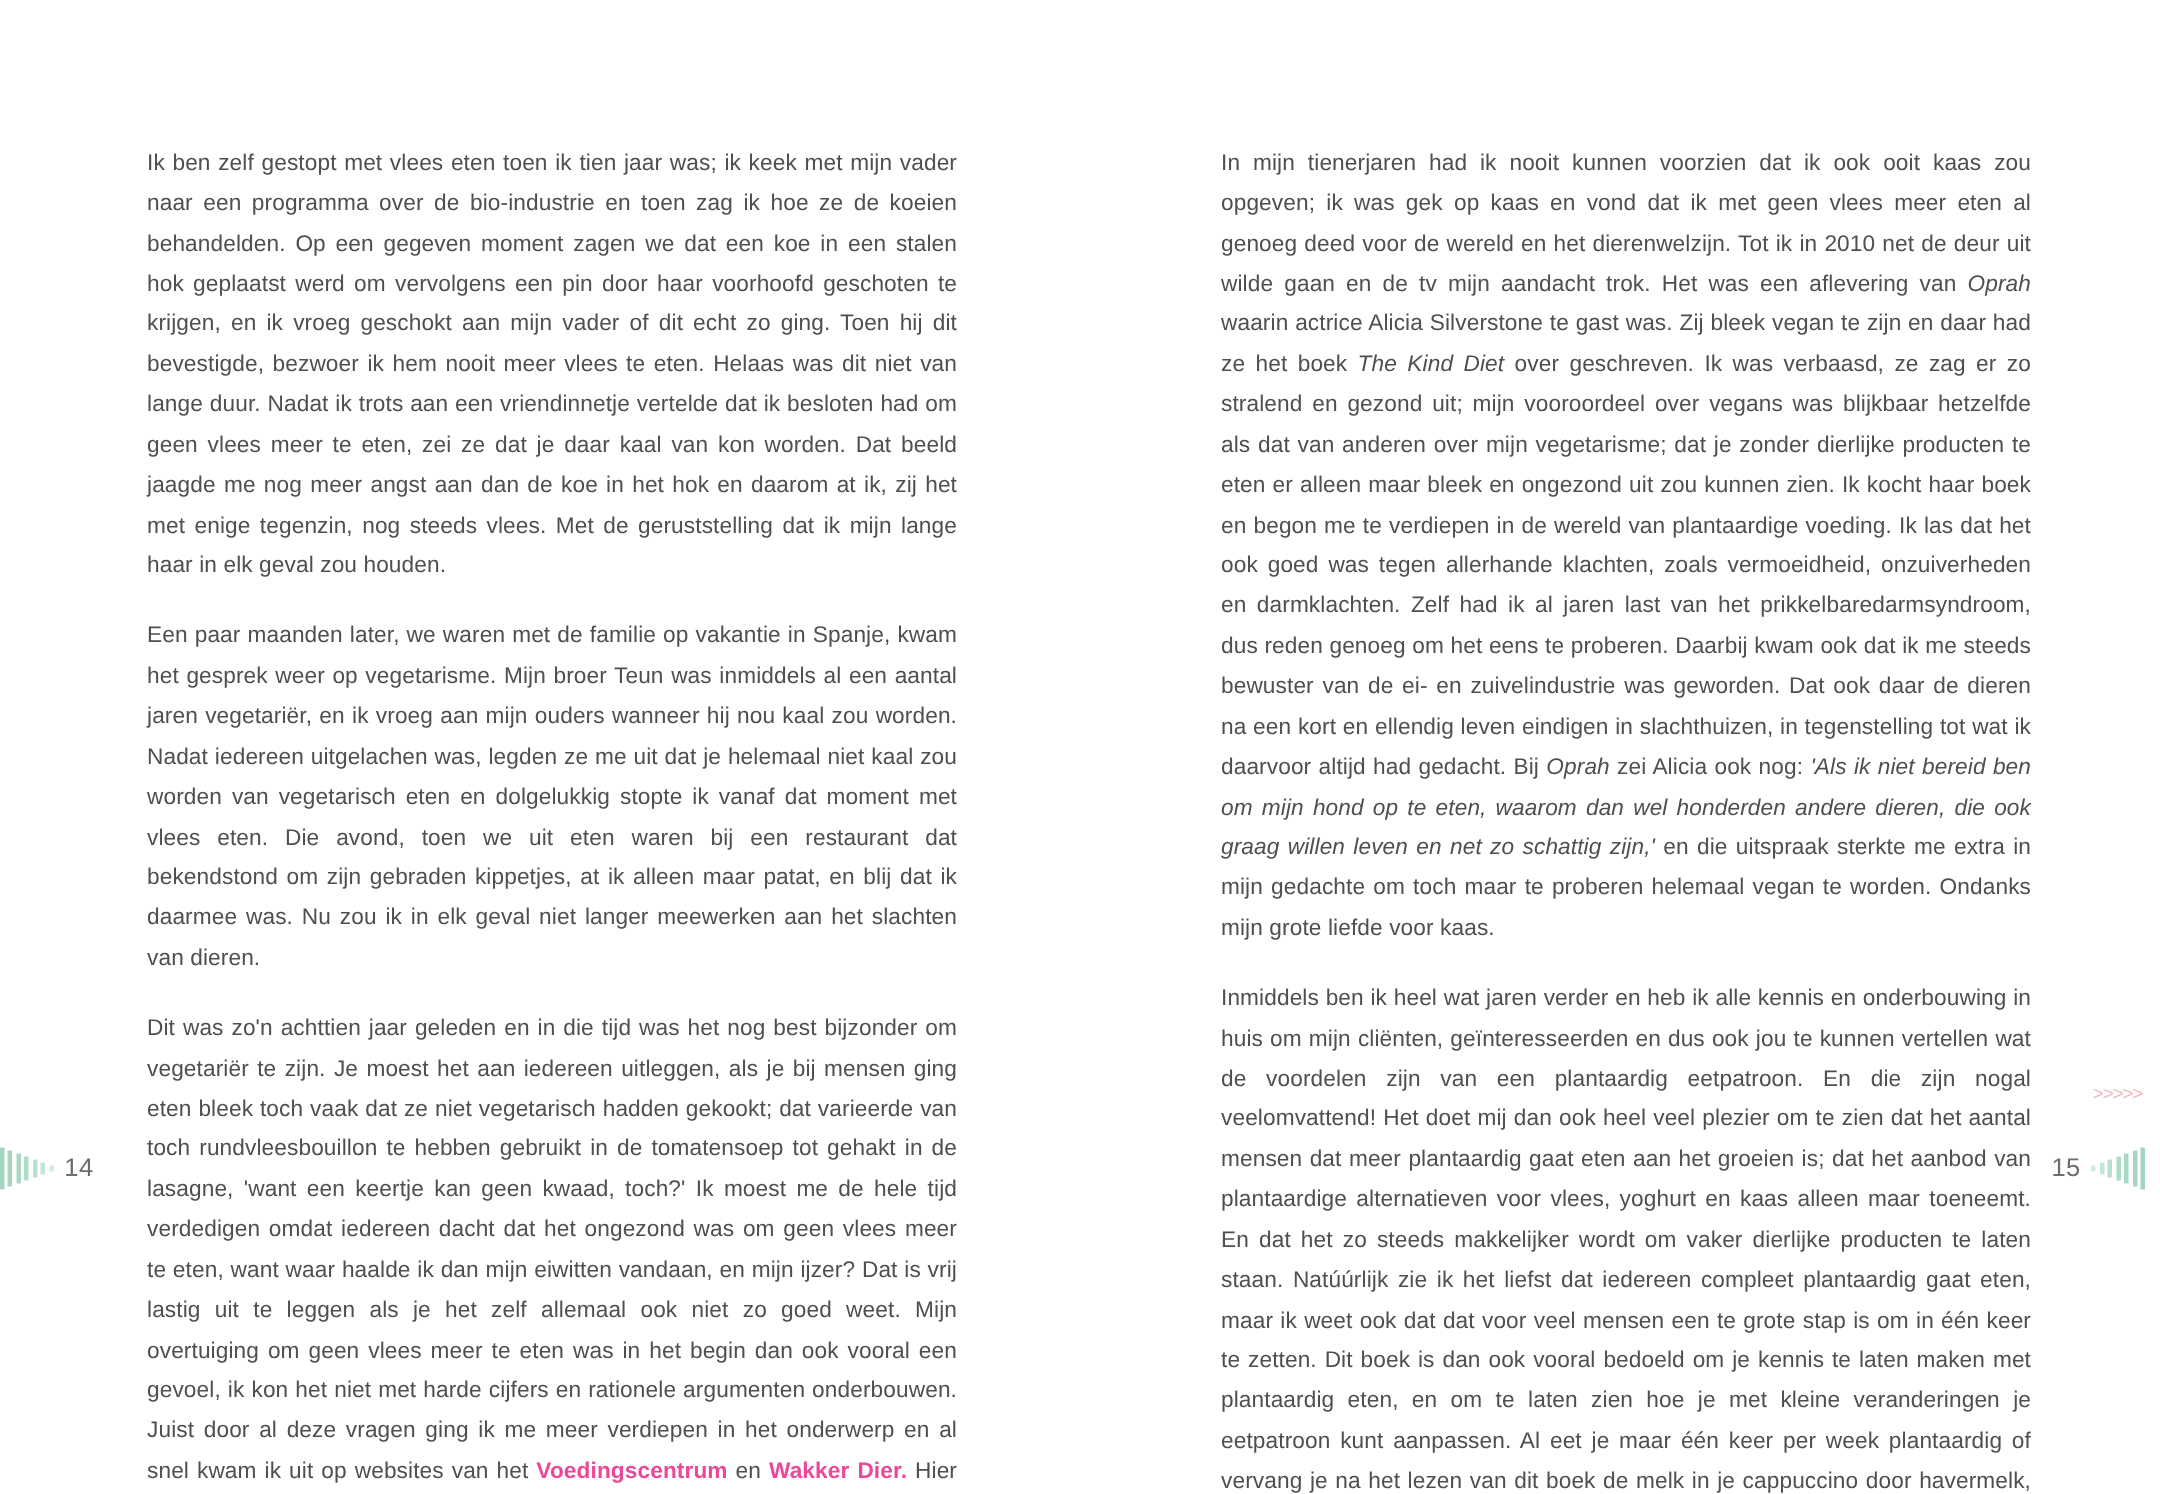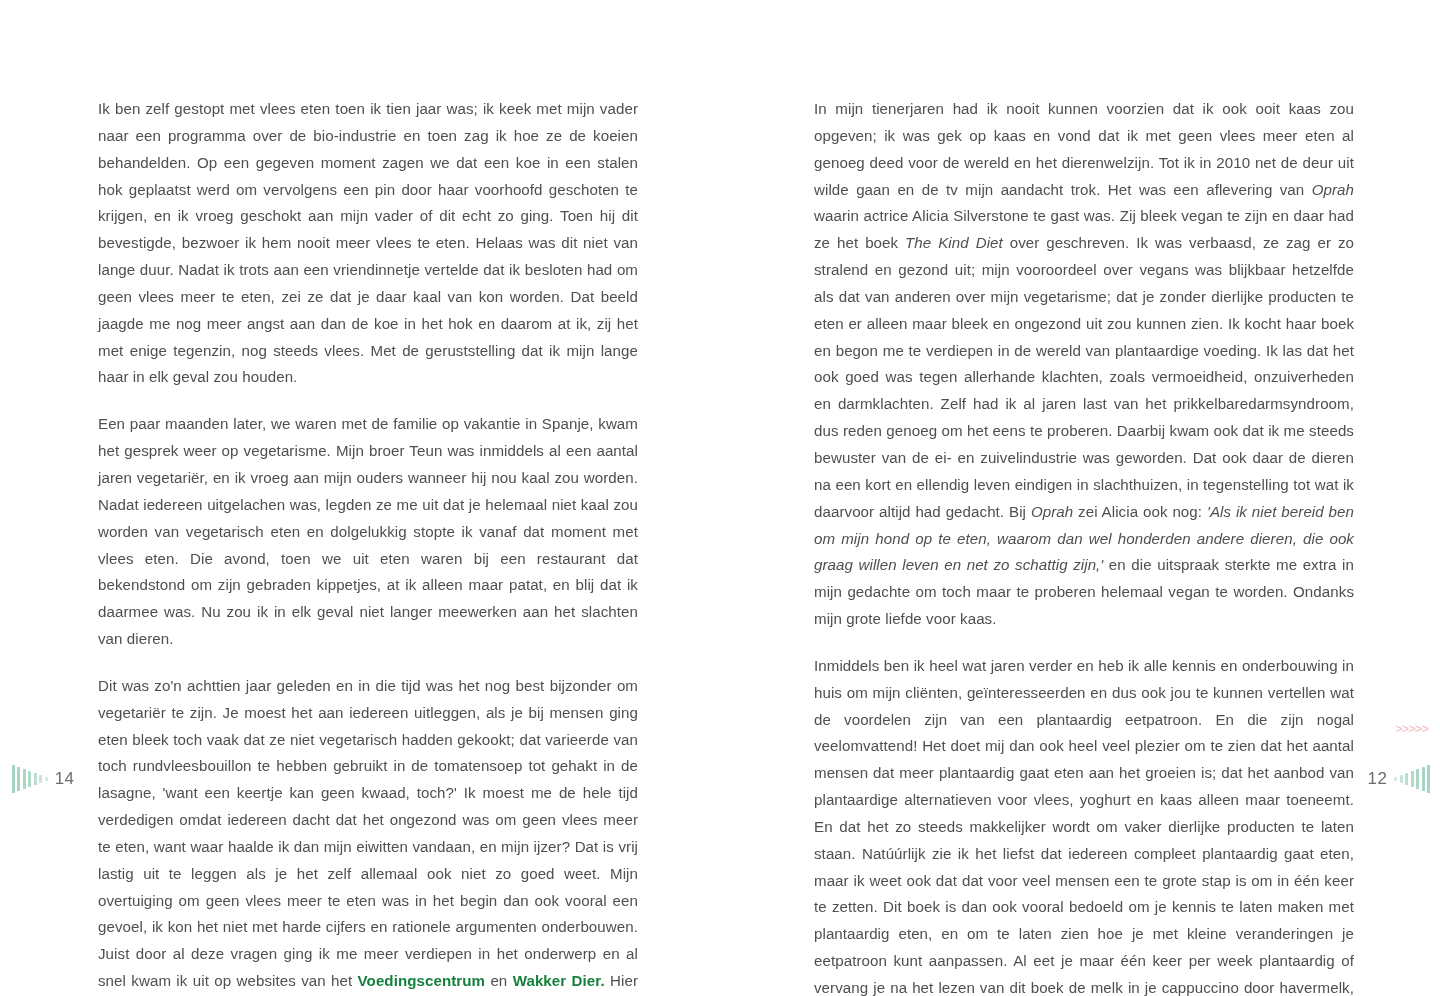--- a/index.html
+++ b/index.html
@@ -51,35 +51,35 @@
   .col-right { left: 94px;  width: 540px; }
 
   .col p {
     margin: 0 0 20px 0;
     text-align: justify;
   }
   .col p:last-child { margin-bottom: 0; }
 
   b, strong {
     font-weight: 700;
-    color: #15803d;
+    color: #ec4899;
   }
   i, em {
   }
 
   
   .footer {
     position: absolute;
     bottom: 24px;
     height: 34px;
     display: flex;
     align-items: center;
     gap: 7px;
   }
-  .footer-left  { left: 12px; text-align: right; }
+  .footer-left  { left: 0; text-align: right; }
   .footer-right { right: 10px; flex-direction: row; }
 
   .folio {
     font-size: 17px;
     color: #6d6d70;
     letter-spacing: .02em;
     line-height: 1;
     padding-bottom: 2px;
   }
 
@@ -151,21 +151,21 @@
   <div class="page page-right">
 
     <div class="col col-right">
       <p><span>In mijn tienerjaren had ik nooit kunnen voorzien dat ik ook ooit kaas zou opgeven; ik was gek op kaas en vond dat ik met geen vlees meer eten al genoeg deed voor de wereld en het dierenwelzijn. Tot ik in 2010 net de deur uit wilde gaan en de tv mijn aandacht trok. Het was een aflevering van </span><i>Oprah</i><span> waarin actrice Alicia Silverstone te gast was. Zij bleek vegan te zijn en daar had ze het boek </span><i>The Kind Diet</i><span> over geschreven. Ik was verbaasd, ze zag er zo stralend en gezond uit; mijn vooroordeel over vegans was blijkbaar hetzelfde als dat van anderen over mijn vegetarisme; dat je zonder dierlijke producten te eten er alleen maar bleek en ongezond uit zou kunnen zien. Ik kocht haar boek en begon me te verdiepen in de wereld van plantaardige voeding. Ik las dat het ook goed was tegen allerhande klachten, zoals vermoeidheid, onzuiverheden en darmklachten. Zelf had ik al jaren last van het prikkelbaredarmsyndroom, dus reden genoeg om het eens te proberen. Daarbij kwam ook dat ik me steeds bewuster van de ei- en zuivelindustrie was geworden. Dat ook daar de dieren na een kort en ellendig leven eindigen in slachthuizen, in tegenstelling tot wat ik daarvoor altijd had gedacht. Bij </span><i>Oprah</i><span> zei Alicia ook nog: </span><i>'Als ik niet bereid ben om mijn hond op te eten, waarom dan wel honderden andere dieren, die ook graag willen leven en net zo schattig zijn,'</i><span> en die uitspraak sterkte me extra in mijn gedachte om toch maar te proberen helemaal vegan te worden. Ondanks mijn grote liefde voor kaas.</span></p>
       <p><span>Inmiddels ben ik heel wat jaren verder en heb ik alle kennis en onderbouwing in huis om mijn cliënten, geïnteresseerden en dus ook jou te kunnen vertellen wat de voordelen zijn van een plantaardig eetpatroon. En die zijn nogal veelomvattend! Het doet mij dan ook heel veel plezier om te zien dat het aantal mensen dat meer plantaardig gaat eten aan het groeien is; dat het aanbod van plantaardige alternatieven voor vlees, yoghurt en kaas alleen maar toeneemt. En dat het zo steeds makkelijker wordt om vaker dierlijke producten te laten staan. Natúúrlijk zie ik het liefst dat iedereen compleet plantaardig gaat eten, maar ik weet ook dat dat voor veel mensen een te grote stap is om in één keer te zetten. Dit boek is dan ook vooral bedoeld om je kennis te laten maken met plantaardig eten, en om te laten zien hoe je met kleine veranderingen je eetpatroon kunt aanpassen. Al eet je maar één keer per week plantaardig of vervang je na het lezen van dit boek de melk in je cappuccino door havermelk, dan ben je ook al hartstikke goed op weg, voor jezelf en voor de wereld. Als iedereen die nu vlees en dierlijke producten eet gaat minderen, scheelt dat in zijn totaliteit al enorm, dus ja, elk beetje helpt, en hopelijk wordt dit boek jouw gids</span></p>
     </div>
 
     <div class="chevrons">&gt;&gt;&gt;&gt;&gt;</div>
 
     <div class="footer footer-right">
-      <div class="folio">12</div>
+      <div class="folio">15</div>
       <div class="wing right">
         <span class="bar b1"></span>
           <span class="bar b2"></span>
           <span class="bar b3"></span>
         <span class="bar b4"></span>
           <span class="bar b5"></span>
           <span class="bar b6"></span>
         <span class="bar b7"></span>
       </div>
     </div>

